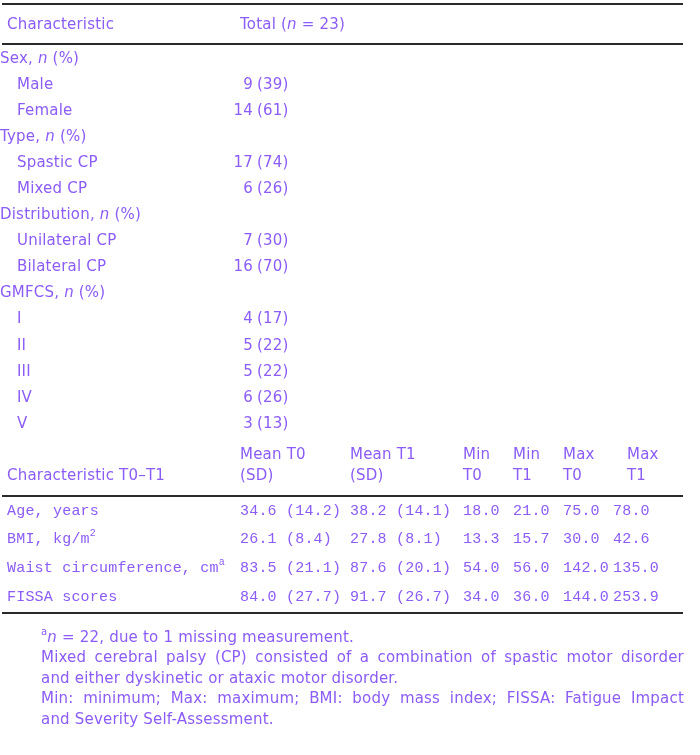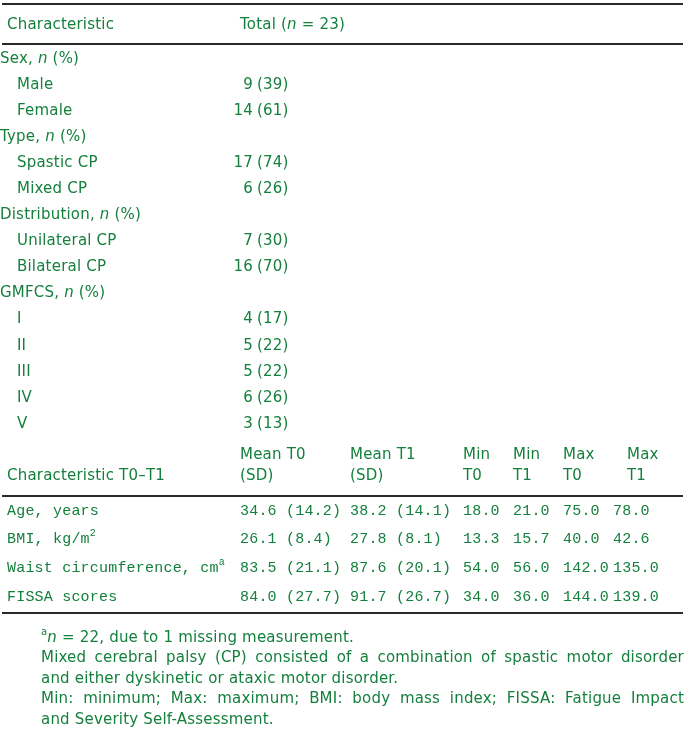--- a/index.html
+++ b/index.html
@@ -1,20 +1,20 @@
 <!DOCTYPE html>
 <html><head>
 <meta charset="utf-8">
 <style>
   html,body { margin:0; padding:0; background:#ffffff; }
   .page {
     width:700px; height:755px; box-sizing:border-box;
     padding-top:3px; background:#ffffff;
     font-family:"DejaVu Sans","Liberation Sans",sans-serif;
-    font-size:15px; color:#15803d; letter-spacing:0.2px;
+    font-size:15px; color:#8b5cf6; letter-spacing:0.2px;
     overflow:hidden;
   }
   .rule { height:2px; background:#2a2a2a; width:681px; margin-left:2px; }
   .rule.thin { height:1.5px; }
 
   
   .t1-head {
     display:grid; grid-template-columns:233px auto;
     height:38px; align-items:center; margin-left:7px;
   }
@@ -175,40 +175,40 @@
         <div class="cell c-min">21.0</div>
         <div class="cell c-max">75.0</div>
         <div class="cell c-max">78.0</div>
       </div>
       <div class="t2-grid t2-row">
         <div class="cell"><span>BMI, kg/m</span><sup>2</sup></div>
         <div class="cell c-mean">26.1 (8.4)</div>
         <div class="cell c-mean">27.8 (8.1)</div>
         <div class="cell c-min">13.3</div>
         <div class="cell c-min">15.7</div>
-        <div class="cell c-max">40.0</div>
+        <div class="cell c-max">30.0</div>
         <div class="cell c-max">42.6</div>
       </div>
       <div class="t2-grid t2-row">
         <div class="cell"><span>Waist circumference, cm</span><sup>a</sup></div>
         <div class="cell c-mean">83.5 (21.1)</div>
         <div class="cell c-mean">87.6 (20.1)</div>
         <div class="cell c-min">54.0</div>
         <div class="cell c-min">56.0</div>
         <div class="cell c-max">142.0</div>
         <div class="cell c-max">135.0</div>
       </div>
       <div class="t2-grid t2-row">
         <div class="cell"><span>FISSA scores</span></div>
         <div class="cell c-mean">84.0 (27.7)</div>
         <div class="cell c-mean">91.7 (26.7)</div>
         <div class="cell c-min">34.0</div>
         <div class="cell c-min">36.0</div>
         <div class="cell c-max">144.0</div>
-        <div class="cell c-max">139.0</div>
+        <div class="cell c-max">253.9</div>
       </div>
     </div>
 
   <div class="rule"></div>
 
   <div class="footnotes" id="footnotes">
       <div class="fn-line"><sup>a</sup><i>n</i><span> = 22, due to 1 missing measurement.</span></div>
       <div class="fn-line just"><span>Mixed cerebral palsy (CP) consisted of a combination of spastic motor disorder</span></div>
       <div class="fn-line"><span>and either dyskinetic or ataxic motor disorder.</span></div>
       <div class="fn-line just"><span>Min: minimum; Max: maximum; BMI: body mass index; FISSA: Fatigue Impact</span></div>

